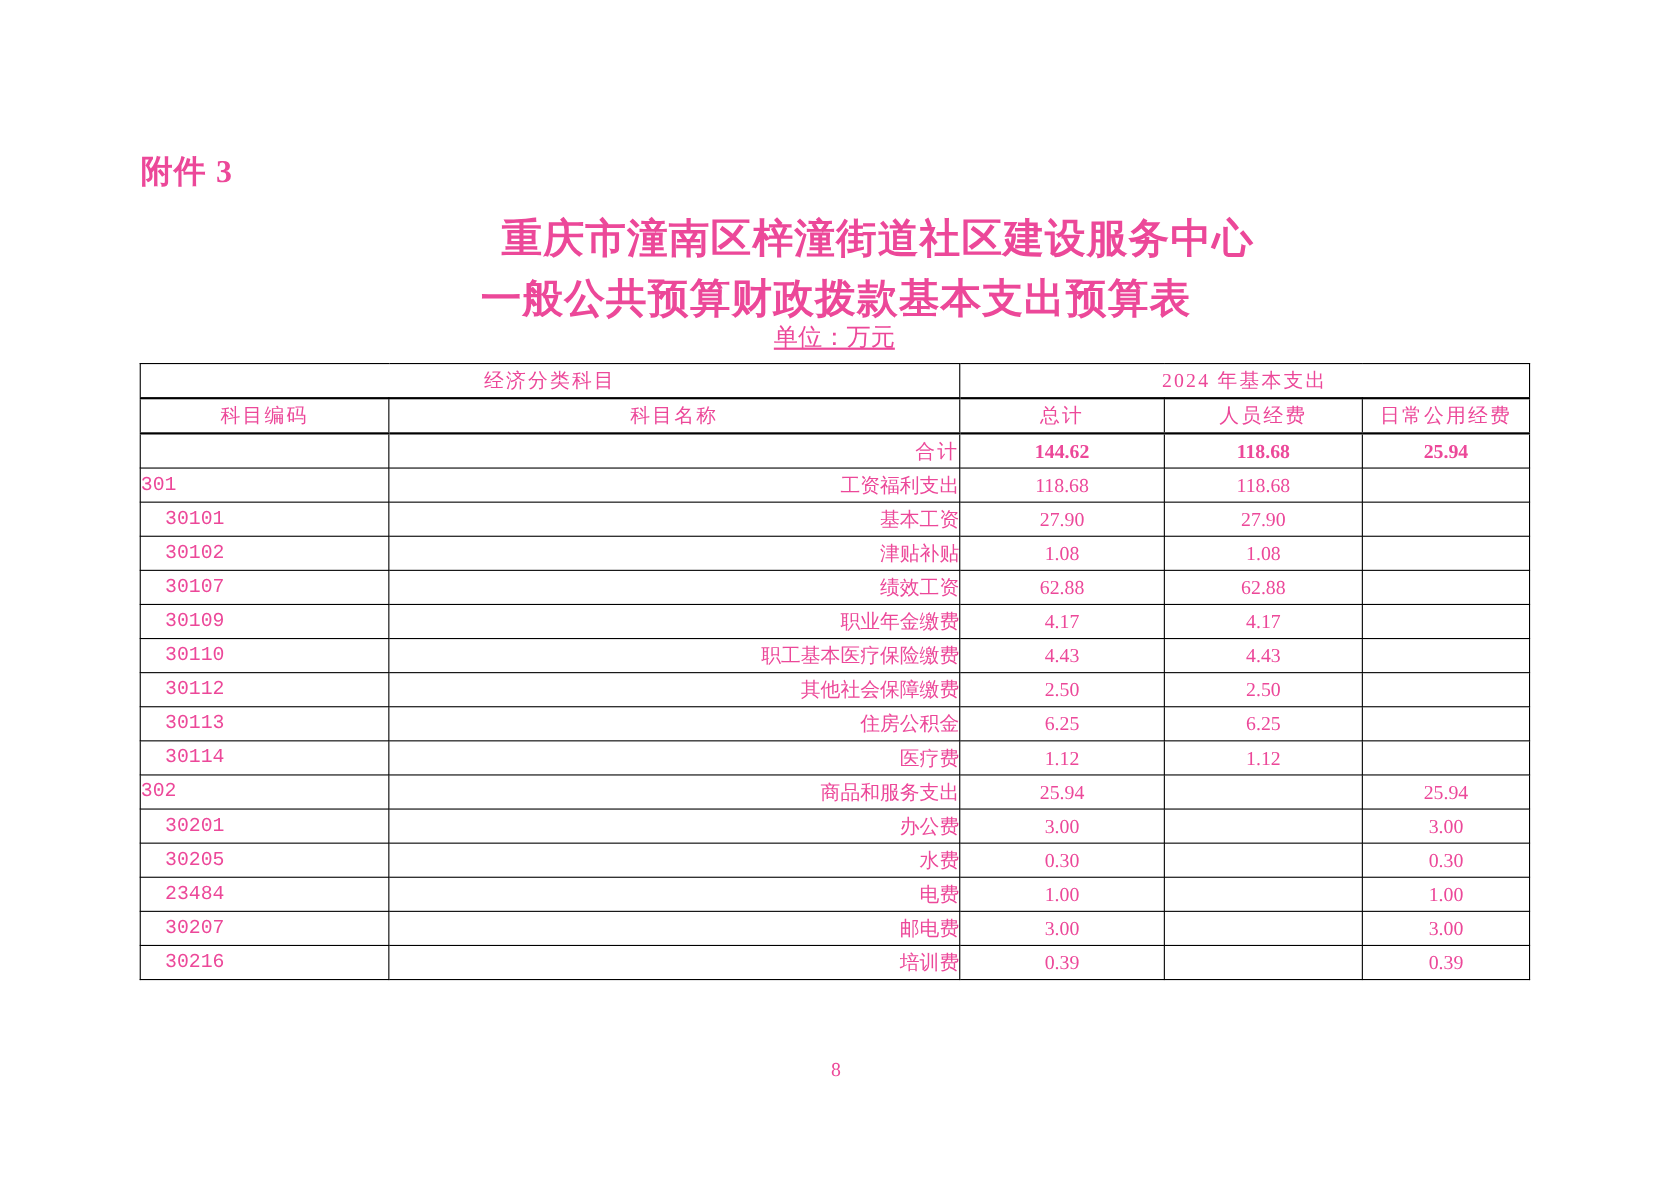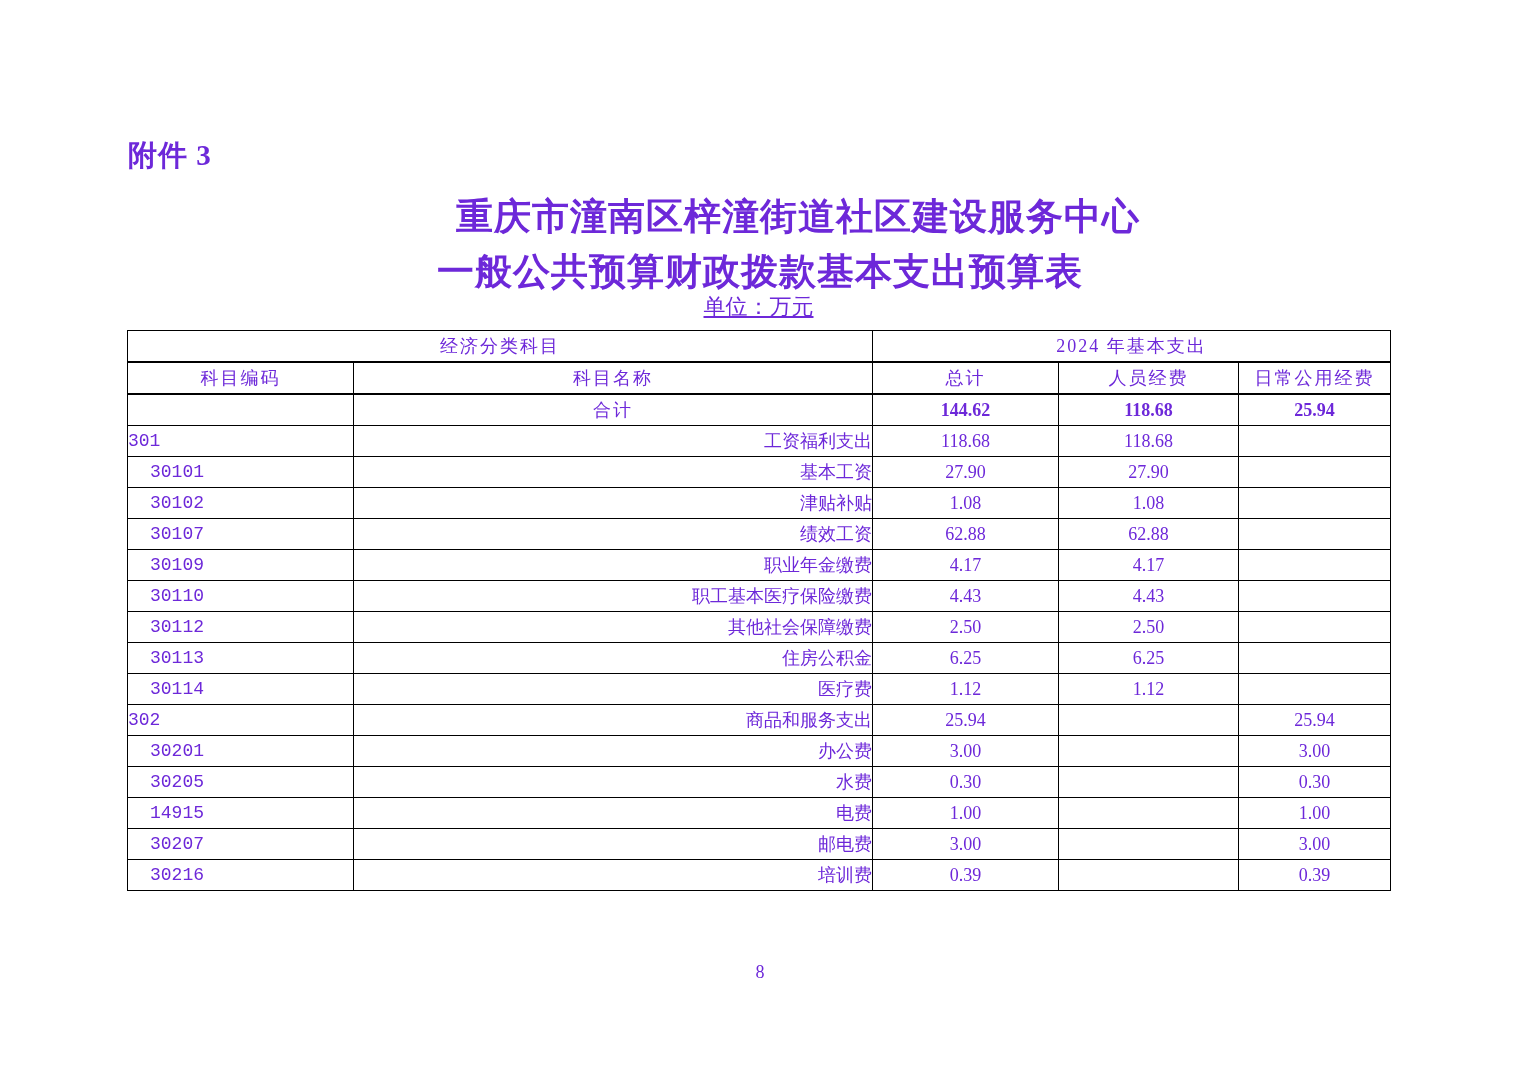--- a/index.html
+++ b/index.html
@@ -5,21 +5,21 @@
   html, body {
     margin: 0;
     padding: 0;
     background: #ffffff;
   }
   .page {
     position: relative;
     width: 1520px;
     height: 1074px;
     background: #ffffff;
-    color: #6d28d9;
+    color: #ec4899;
     font-family: "Liberation Serif", "DejaVu Serif", serif;
     overflow: hidden;
   }
   .attachment {
     position: absolute;
     left: 128px;
     top: 136px;
     font-size: 29px;
     font-weight: bold;
     letter-spacing: 1px;
@@ -66,21 +66,21 @@
   table.budget thead th {
     text-align: center;
     border-bottom-width: 2px;
     letter-spacing: 2px;
   }
   td.code { text-align: left; padding-left: 14px; font-family: Liberation Mono, monospace; }
   td.name { text-align: right; padding-left: 12px; }
   td.num  { text-align: center; padding-right: 12px; }
   tr.row-item .code { padding-left: 22px; }
   tr.row-item .name { padding-left: 26px; }
-  tr.row-summary .name { text-align: center; padding-left: 0; letter-spacing: 2px; }
+  tr.row-summary .name { padding-left: 0; letter-spacing: 2px; }
   tr.row-summary .num { font-weight: bold; }
   .page-number {
     position: absolute;
     left: 0;
     top: 962px;
     width: 100%;
     text-align: center;
     font-size: 18px;
   }
 </style>
@@ -204,21 +204,21 @@
           <td class="num">3.00</td>
         </tr>
         <tr class="row-item">
           <td class="code">30205</td>
           <td class="name">水费</td>
           <td class="num">0.30</td>
           <td class="num"></td>
           <td class="num">0.30</td>
         </tr>
         <tr class="row-item">
-          <td class="code">14915</td>
+          <td class="code">23484</td>
           <td class="name">电费</td>
           <td class="num">1.00</td>
           <td class="num"></td>
           <td class="num">1.00</td>
         </tr>
         <tr class="row-item">
           <td class="code">30207</td>
           <td class="name">邮电费</td>
           <td class="num">3.00</td>
           <td class="num"></td>

